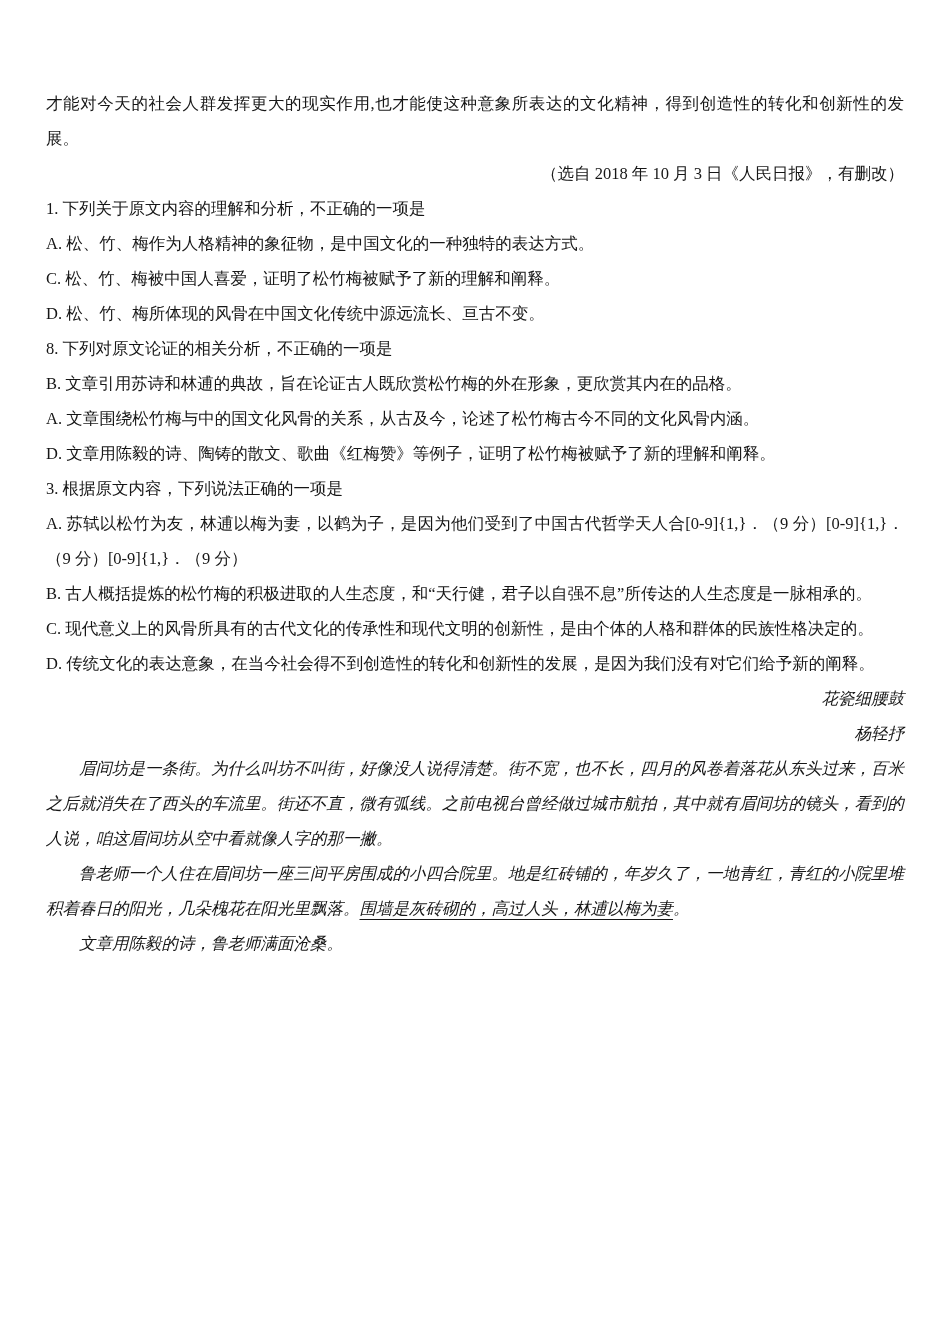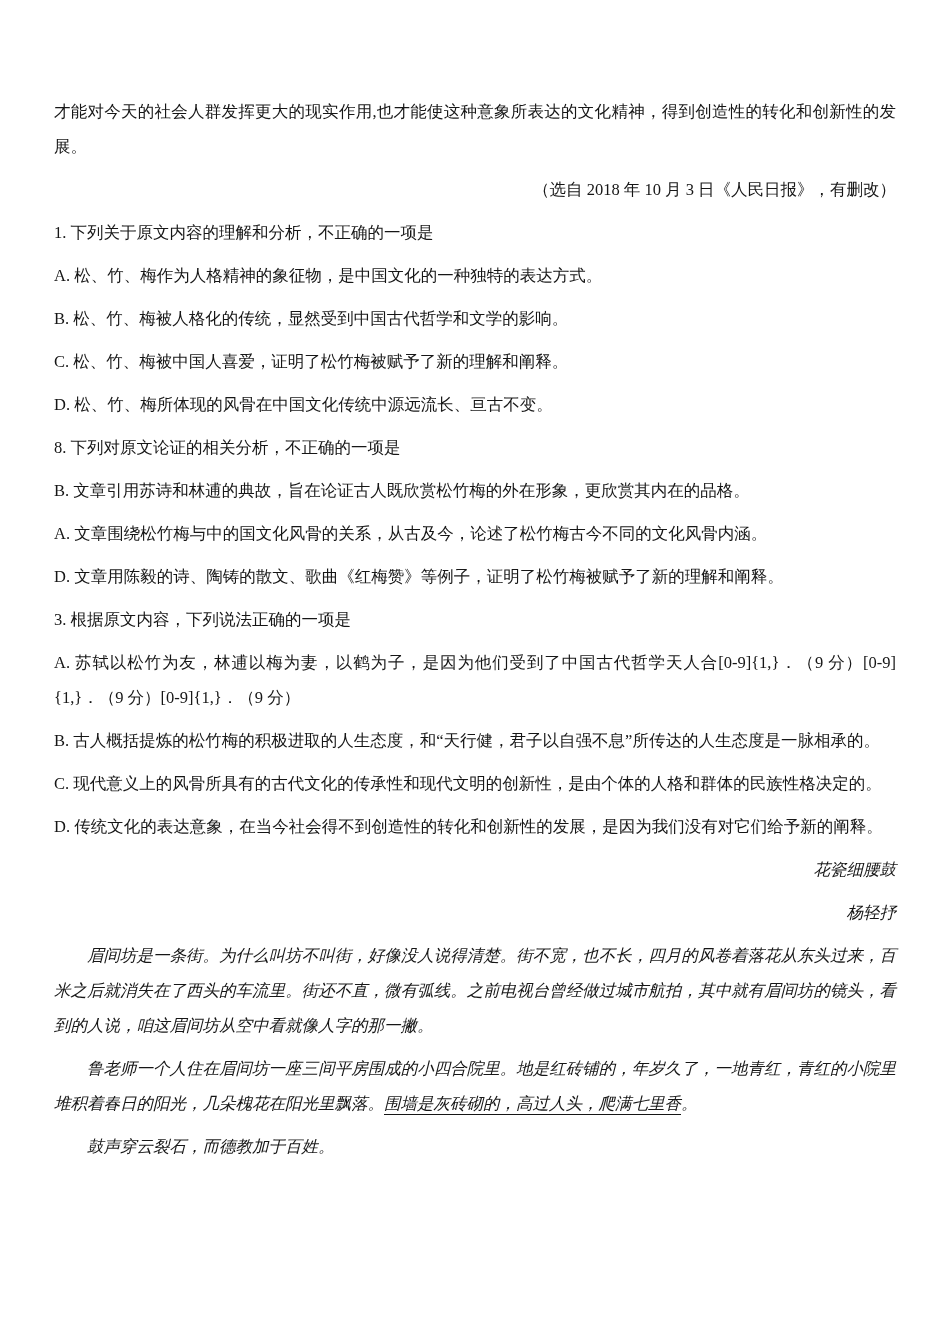--- a/index.html
+++ b/index.html
@@ -12,21 +12,21 @@
     overflow: hidden;
   }
   .page {
     box-sizing: border-box;
     width: 950px;
     height: 1344px;
     padding: 86px 46px 0 46px;
     background: #ffffff;
   }
   .para {
-    margin: 8px;
+    margin: 0;
     font-size: 16.5px;
     line-height: 35px;
     text-align: justify;
     text-justify: inter-character;
     word-break: break-all;
   }
   .single { text-align: right; }
   .kai { font-style: italic; }
   .indent { text-indent: 2em; }
   .u {
@@ -38,21 +38,20 @@
 <body>
 
 <div class="page">
 
   <p class="para">才能对今天的社会人群发挥更大的现实作用,也才能使这种意象所表达的文化精神，得到创造性的转化和创新性的发展。</p>
   <p class="para single">（选自 2018 年 10 月 3 日《人民日报》，有删改）</p>
 
   <div>
     <p class="para">1. 下列关于原文内容的理解和分析，不正确的一项是</p>
     <p class="para">A. 松、竹、梅作为人格精神的象征物，是中国文化的一种独特的表达方式。</p>
-    <p class="para">B. 松、竹、梅被人格化的传统，显然受到中国古代哲学和文学的影响。</p>
     <p class="para">C. 松、竹、梅被中国人喜爱，证明了松竹梅被赋予了新的理解和阐释。</p>
     <p class="para">D. 松、竹、梅所体现的风骨在中国文化传统中源远流长、亘古不变。</p>
   </div>
 
   <div>
     <p class="para">8. 下列对原文论证的相关分析，不正确的一项是</p>
     <p class="para">B. 文章引用苏诗和林逋的典故，旨在论证古人既欣赏松竹梅的外在形象，更欣赏其内在的品格。</p>
     <p class="para">A. 文章围绕松竹梅与中的国文化风骨的关系，从古及今，论述了松竹梅古今不同的文化风骨内涵。</p>
     <p class="para">D. 文章用陈毅的诗、陶铸的散文、歌曲《红梅赞》等例子，证明了松竹梅被赋予了新的理解和阐释。</p>
   </div>
@@ -62,17 +61,17 @@
     <p class="para">A. 苏轼以松竹为友，林逋以梅为妻，以鹤为子，是因为他们受到了中国古代哲学天人合[0-9]{1,}．（9 分）[0-9]{1,}．（9 分）[0-9]{1,}．（9 分）</p>
     <p class="para">B. 古人概括提炼的松竹梅的积极进取的人生态度，和“天行健，君子以自强不息”所传达的人生态度是一脉相承的。</p>
     <p class="para">C. 现代意义上的风骨所具有的古代文化的传承性和现代文明的创新性，是由个体的人格和群体的民族性格决定的。</p>
     <p class="para">D. 传统文化的表达意象，在当今社会得不到创造性的转化和创新性的发展，是因为我们没有对它们给予新的阐释。</p>
   </div>
 
   <div>
     <p class="para single kai">花瓷细腰鼓</p>
     <p class="para single kai">杨轻抒</p>
     <p class="para kai indent">眉间坊是一条街。为什么叫坊不叫街，好像没人说得清楚。街不宽，也不长，四月的风卷着落花从东头过来，百米之后就消失在了西头的车流里。街还不直，微有弧线。之前电视台曾经做过城市航拍，其中就有眉间坊的镜头，看到的人说，咱这眉间坊从空中看就像人字的那一撇。</p>
-    <p class="para kai indent"><span>鲁老师一个人住在眉间坊一座三间平房围成的小四合院里。地是红砖铺的，年岁久了，一地青红，青红的小院里堆积着春日的阳光，几朵槐花在阳光里飘落。</span><span class="u">围墙是灰砖砌的，高过人头，爬满七里香</span><span>。</span></p>
-    <p class="para kai indent">鼓声穿云裂石，而德教加于百姓。</p>
+    <p class="para kai indent"><span>鲁老师一个人住在眉间坊一座三间平房围成的小四合院里。地是红砖铺的，年岁久了，一地青红，青红的小院里堆积着春日的阳光，几朵槐花在阳光里飘落。</span><span class="u">围墙是灰砖砌的，高过人头，林逋以梅为妻</span><span>。</span></p>
+    <p class="para kai indent">文章用陈毅的诗，鲁老师满面沧桑。</p>
   </div>
 
 </div>
 
 </body></html>

